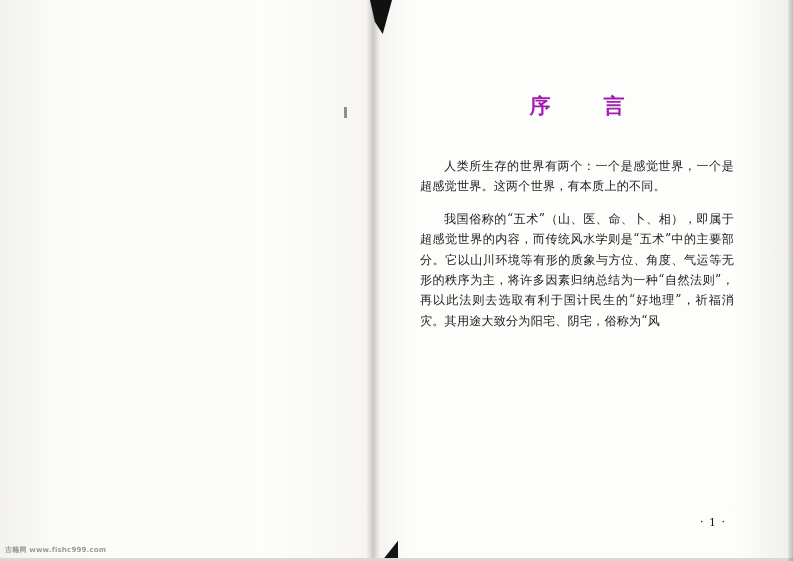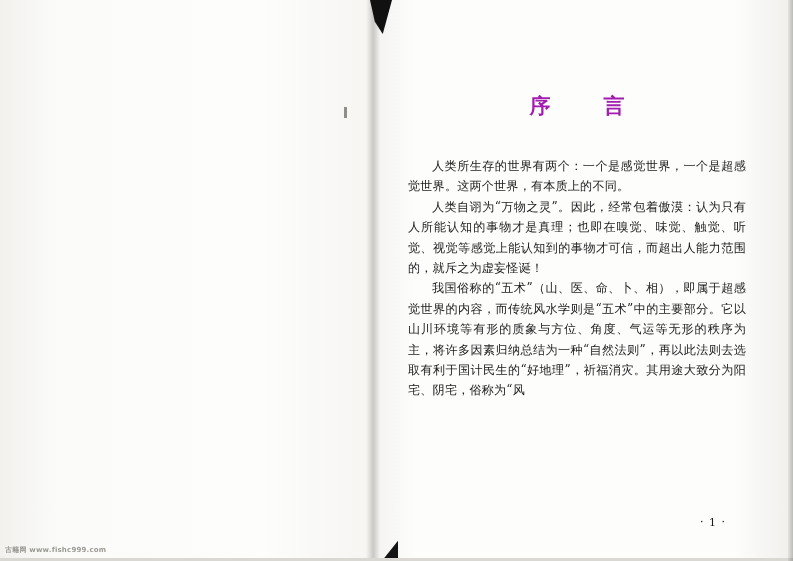--- a/index.html
+++ b/index.html
@@ -123,21 +123,21 @@
     letter-spacing: 16px;
     color: #a21caf;
     text-indent: 16px;
     margin: 0 0 36px 0;
   }
   .para {
     font-family: "DejaVu Serif", serif;
     font-size: 12.1px;
     line-height: 20.4px;
     color: #1b1b1b;
-    margin: 0;
+    margin: 12px;
     text-align: justify;
     text-justify: inter-ideograph;
     text-indent: 24px;
     letter-spacing: .2px;
   }
   .page-number {
     position: absolute;
     left: 700px;
     top: 516px;
     font-family: "DejaVu Serif", serif;
@@ -159,19 +159,18 @@
   <div class="edge-bottom-notch"></div>
   <div class="edge-bottom-bar"></div>
   <div class="speck-a"></div>
   <div class="speck-b"></div>
 
   <div class="watermark">古籍网 www.fishc999.com</div>
 
   <div class="content">
     <h1 class="doc-title">序　言</h1>
     <p class="para">人类所生存的世界有两个：一个是感觉世界，一个是超感觉世界。这两个世界，有本质上的不同。</p>
-    <p class="para">人类自诩为“万物之灵”。因此，经常包着傲漠：认为只有人所能认知的事物才是真理；也即在嗅觉、味觉、触觉、听觉、视觉等感觉上能认知到的事物才可信，而超出人能力范围的，就斥之为虚妄怪诞！</p>
     <p class="para">我国俗称的“五术”（山、医、命、卜、相），即属于超感觉世界的内容，而传统风水学则是“五术”中的主要部分。它以山川环境等有形的质象与方位、角度、气运等无形的秩序为主，将许多因素归纳总结为一种“自然法则”，再以此法则去选取有利于国计民生的“好地理”，祈福消灾。其用途大致分为阳宅、阴宅，俗称为“风</p>
   </div>
 
   <div class="page-number">· 1 ·</div>
 
 </div>
 
 </body></html>

